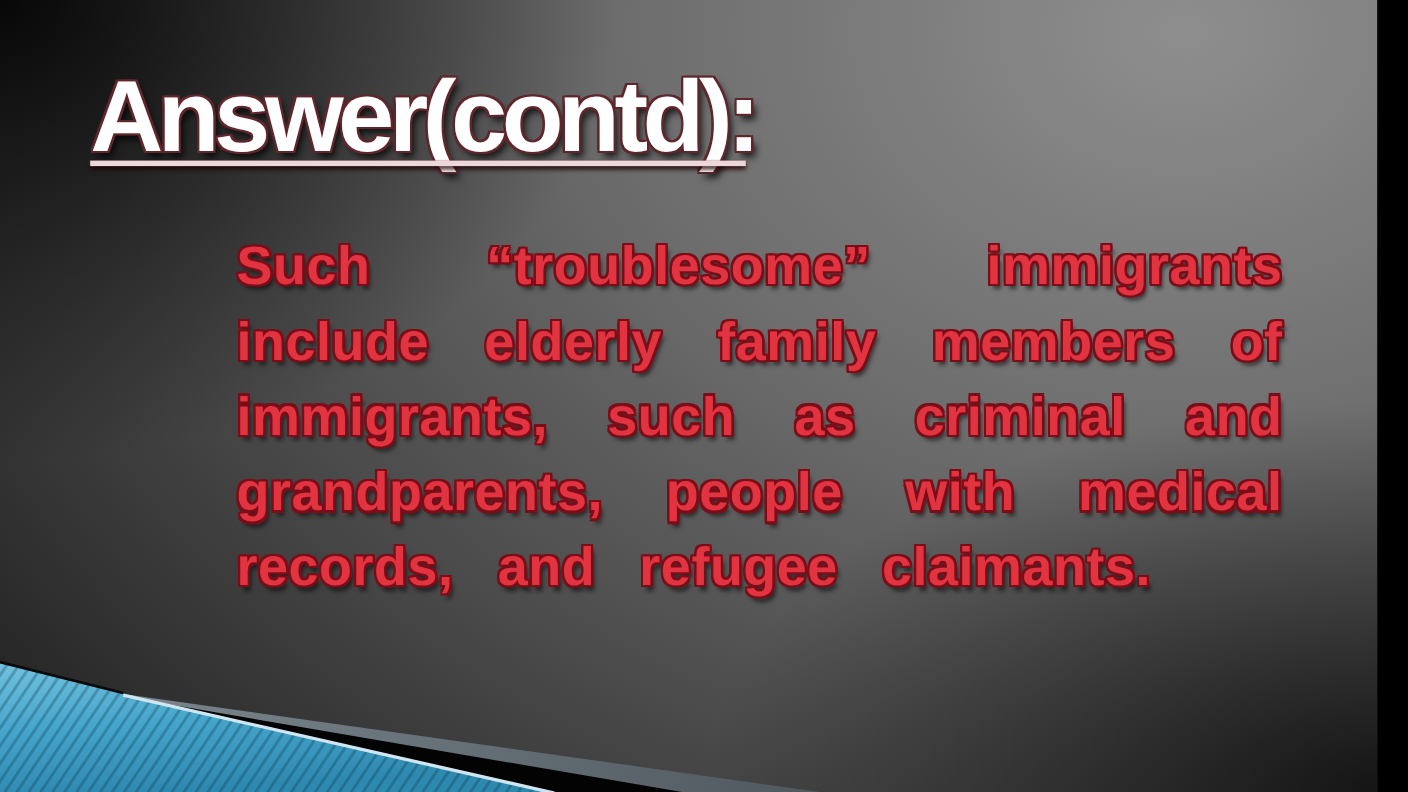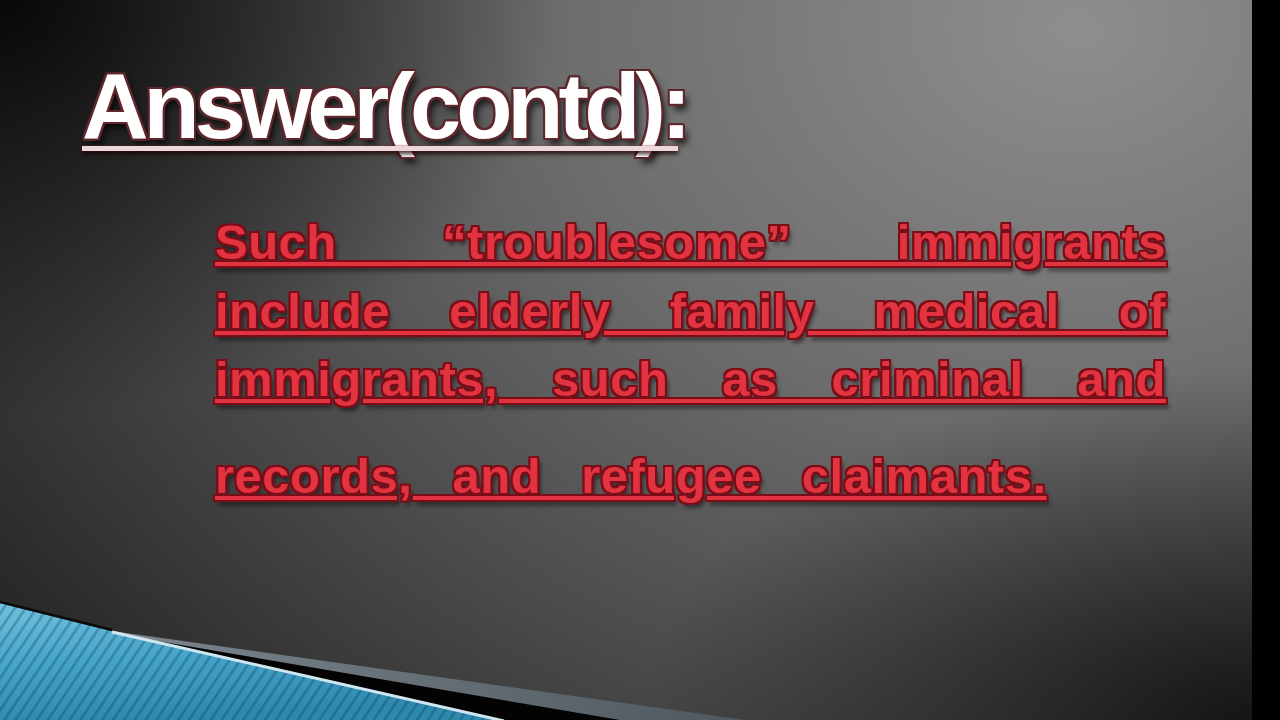--- a/index.html
+++ b/index.html
@@ -65,27 +65,25 @@
       -2px  2px 0 #7a0e18,  2px  2px 0 #7a0e18,
       -2px  0   0 #7a0e18,  2px  0   0 #7a0e18,
        0   -2px 0 #7a0e18,  0    2px 0 #7a0e18,
        3px  5px 4px rgba(0,0,0,0.55);
   }
 
   .body-line {
     text-align: justify;
     text-align-last: justify;
     white-space: normal;
-    text-decoration: underline;
   }
 
   .body-line.last {
     text-align-last: left;
     word-spacing: 26px;
-    margin-top: 28px;
   }
 
   
   .ribbon {
     position: absolute;
     left: 0;
     top: 0;
     width: 1280px;
     height: 720px;
     pointer-events: none;
@@ -95,22 +93,23 @@
 <body>
 
 <div class="slide">
 
   <div class="title">Answer(contd):</div>
 
   <div class="title-underline"></div>
 
   <div class="body-block">
     <div class="body-line">Such “troublesome” immigrants</div>
-    <div class="body-line">include elderly family medical of</div>
+    <div class="body-line">include elderly family members of</div>
     <div class="body-line">immigrants, such as criminal and</div>
+    <div class="body-line">grandparents, people with medical</div>
     <div class="body-line last">records, and refugee claimants.</div>
   </div>
 
   <svg class="ribbon" viewBox="0 0 1280 720">
     <defs>
       <linearGradient id="grayG" x1="0" y1="0" x2="1" y2="0">
         <stop offset="0" stop-color="#828d95"></stop>
         <stop offset="1" stop-color="#4f585f"></stop>
       </linearGradient>
       <linearGradient id="blueG" x1="0" y1="0" x2="0.25" y2="1">

